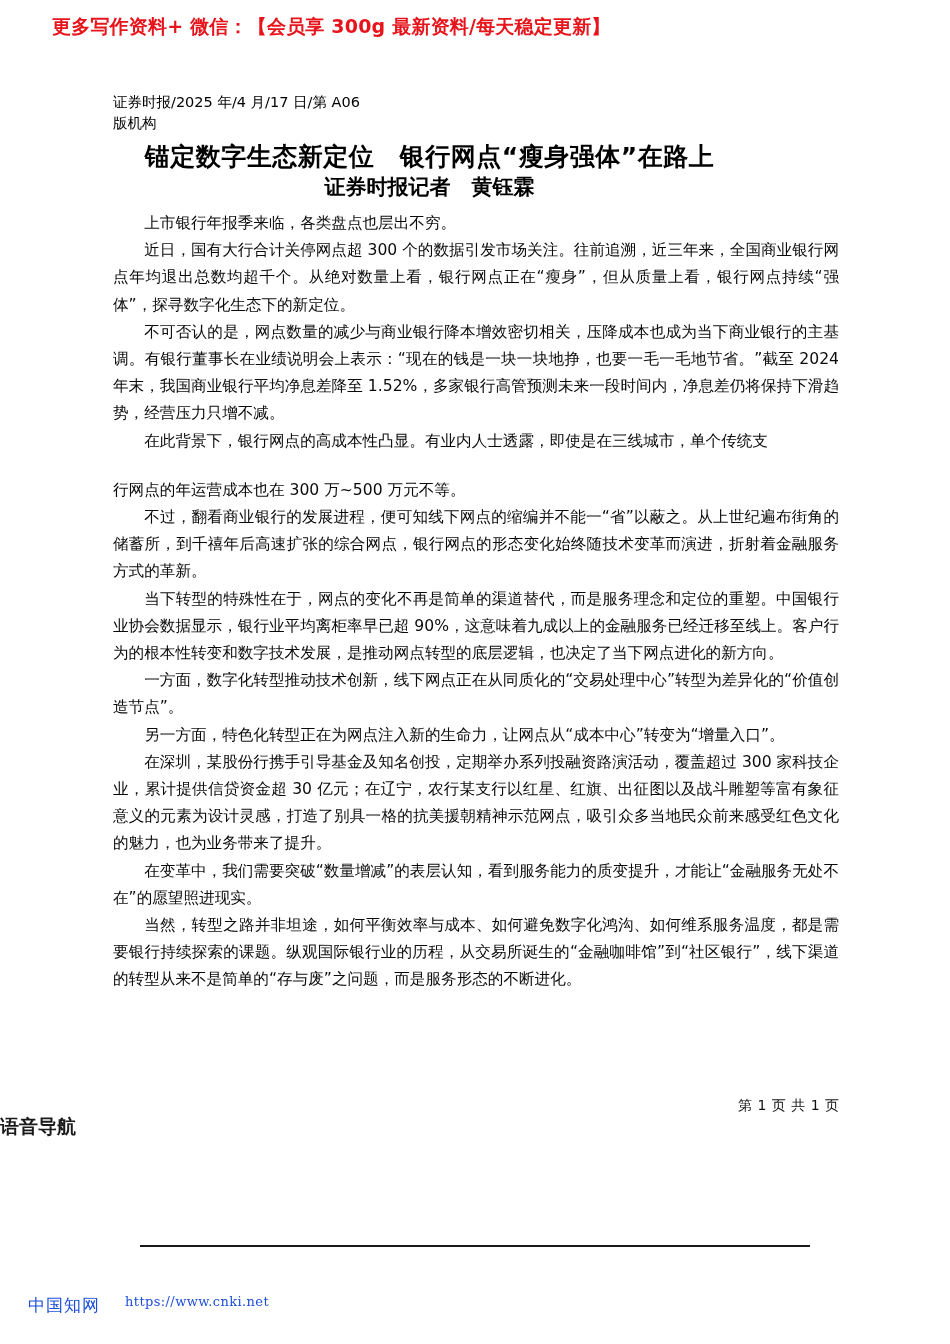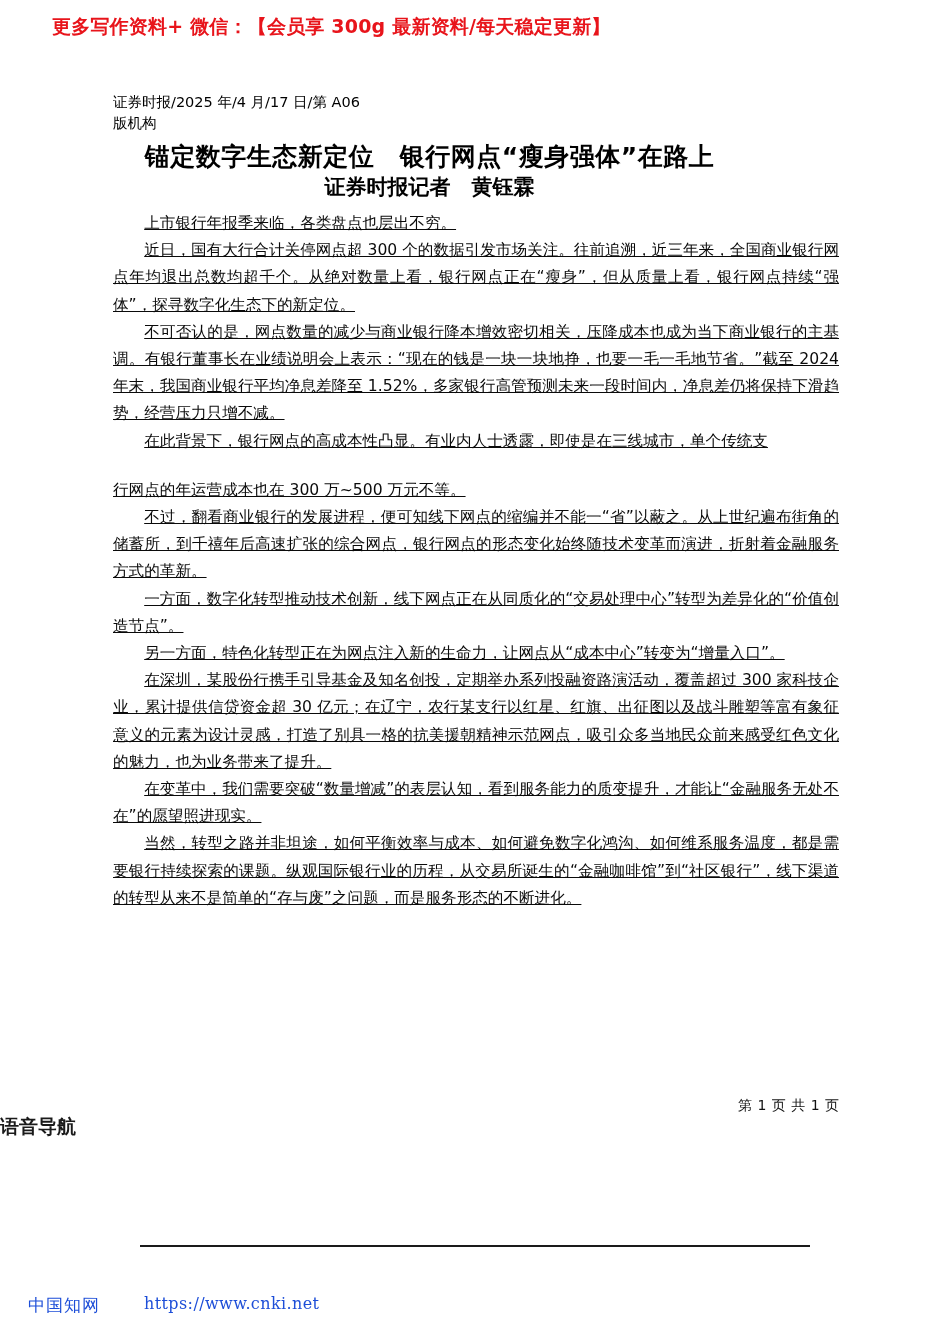--- a/index.html
+++ b/index.html
@@ -74,21 +74,20 @@
   .article {
     position: absolute;
     left: 113px;
     top: 210px;
     width: 726px;
     font-size: 15.6px;
     line-height: 27.2px;
     text-align: justify;
     text-justify: inter-ideograph;
     color: #0a0a0a;
-    text-decoration: underline;
   }
   .article p {
     margin: 0;
     text-indent: 2em;
     text-align: justify;
   }
   .article p.spaced-after {
     margin-bottom: 22px;
   }
   .article p.no-indent {
@@ -133,22 +132,22 @@
     align-items: flex-start;
     color: #1d4ed8;
     white-space: nowrap;
   }
   .cnki-name {
     font-size: 17px;
     letter-spacing: 1px;
     font-family: "DejaVu Serif", "Liberation Serif", serif;
   }
   .cnki-url {
-    margin-left: 44px;
-    font-size: 16px;
+    margin-left: 25px;
+    font-size: 13px;
     letter-spacing: 0.4px;
     font-family: "DejaVu Serif", "Liberation Serif", serif;
   }
 </style>
 </head>
 <body>
 
 <div class="page">
 
   <div class="promo-banner">更多写作资料+ 微信：【会员享 300g 最新资料/每天稳定更新】</div>
@@ -162,20 +161,21 @@
 
   <div class="byline">证券时报记者　黄钰霖</div>
 
   <div class="article">
     <p>上市银行年报季来临，各类盘点也层出不穷。</p>
     <p>近日，国有大行合计关停网点超 300 个的数据引发市场关注。往前追溯，近三年来，全国商业银行网点年均退出总数均超千个。从绝对数量上看，银行网点正在“瘦身”，但从质量上看，银行网点持续“强体”，探寻数字化生态下的新定位。</p>
     <p>不可否认的是，网点数量的减少与商业银行降本增效密切相关，压降成本也成为当下商业银行的主基调。有银行董事长在业绩说明会上表示：“现在的钱是一块一块地挣，也要一毛一毛地节省。”截至 2024 年末，我国商业银行平均净息差降至 1.52%，多家银行高管预测未来一段时间内，净息差仍将保持下滑趋势，经营压力只增不减。</p>
     <p class="spaced-after">在此背景下，银行网点的高成本性凸显。有业内人士透露，即使是在三线城市，单个传统支</p>
     <p class="no-indent">行网点的年运营成本也在 300 万~500 万元不等。</p>
     <p>不过，翻看商业银行的发展进程，便可知线下网点的缩编并不能一“省”以蔽之。从上世纪遍布街角的储蓄所，到千禧年后高速扩张的综合网点，银行网点的形态变化始终随技术变革而演进，折射着金融服务方式的革新。</p>
+    <p>当下转型的特殊性在于，网点的变化不再是简单的渠道替代，而是服务理念和定位的重塑。中国银行业协会数据显示，银行业平均离柜率早已超 90%，这意味着九成以上的金融服务已经迁移至线上。客户行为的根本性转变和数字技术发展，是推动网点转型的底层逻辑，也决定了当下网点进化的新方向。</p>
     <p>一方面，数字化转型推动技术创新，线下网点正在从同质化的“交易处理中心”转型为差异化的“价值创造节点”。</p>
     <p>另一方面，特色化转型正在为网点注入新的生命力，让网点从“成本中心”转变为“增量入口”。</p>
     <p>在深圳，某股份行携手引导基金及知名创投，定期举办系列投融资路演活动，覆盖超过 300 家科技企业，累计提供信贷资金超 30 亿元；在辽宁，农行某支行以红星、红旗、出征图以及战斗雕塑等富有象征意义的元素为设计灵感，打造了别具一格的抗美援朝精神示范网点，吸引众多当地民众前来感受红色文化的魅力，也为业务带来了提升。</p>
     <p>在变革中，我们需要突破“数量增减”的表层认知，看到服务能力的质变提升，才能让“金融服务无处不在”的愿望照进现实。</p>
     <p>当然，转型之路并非坦途，如何平衡效率与成本、如何避免数字化鸿沟、如何维系服务温度，都是需要银行持续探索的课题。纵观国际银行业的历程，从交易所诞生的“金融咖啡馆”到“社区银行”，线下渠道的转型从来不是简单的“存与废”之问题，而是服务形态的不断进化。</p>
   </div>
 
   <div class="page-number">第 1 页 共 1 页</div>
 
   <div class="watermark-left">语音导航</div>

